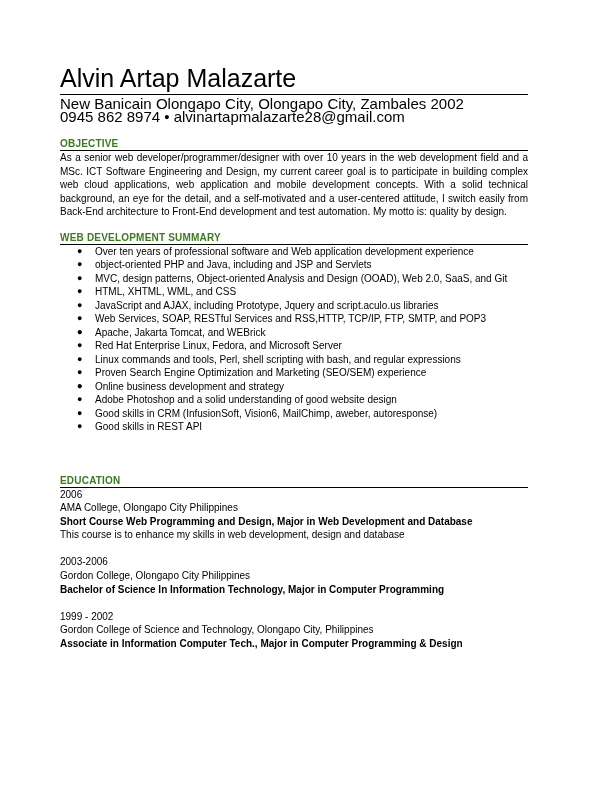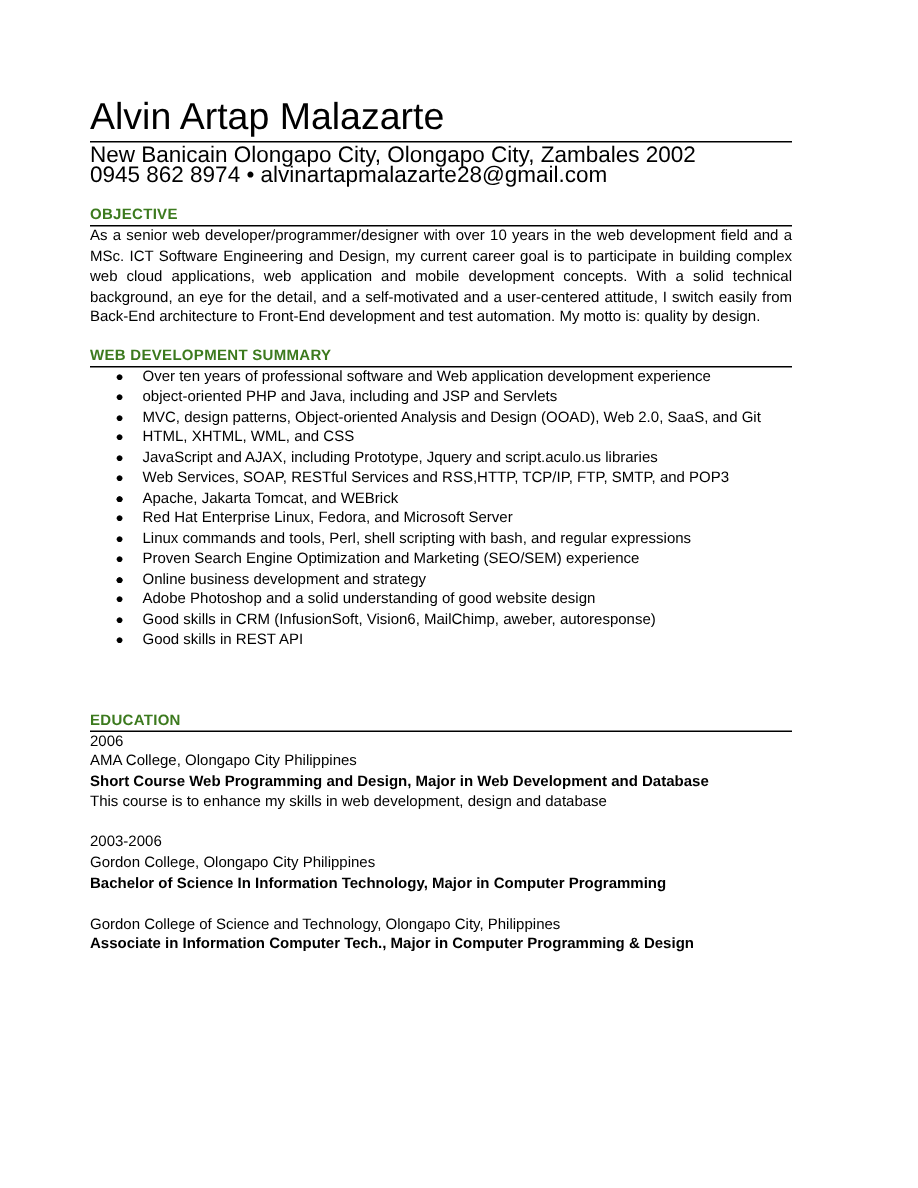--- a/index.html
+++ b/index.html
@@ -57,17 +57,18 @@
       <div><span>AMA College</span><span>, Olongapo City Philippines</span></div>
       <div class="bold">Short Course Web Programming and Design, Major in Web Development and Database</div>
       <div>This course is to enhance my skills in web development, design and database</div>
     </div>
     <div class="edu-block">
       <div>2003-2006</div>
       <div><span>Gordon College</span><span>, Olongapo City Philippines</span></div>
       <div class="bold">Bachelor of Science In Information Technology, Major in Computer Programming</div>
     </div>
     <div class="edu-block">
+      <div>1999 - 2002</div>
       <div><span>Gordon College of Science and Technology</span><span>, Olongapo City, Philippines</span></div>
       <div class="bold">Associate in Information Computer Tech., Major in Computer Programming &amp; Design</div>
     </div>
   </div>
 </div>
 
 </body></html>

